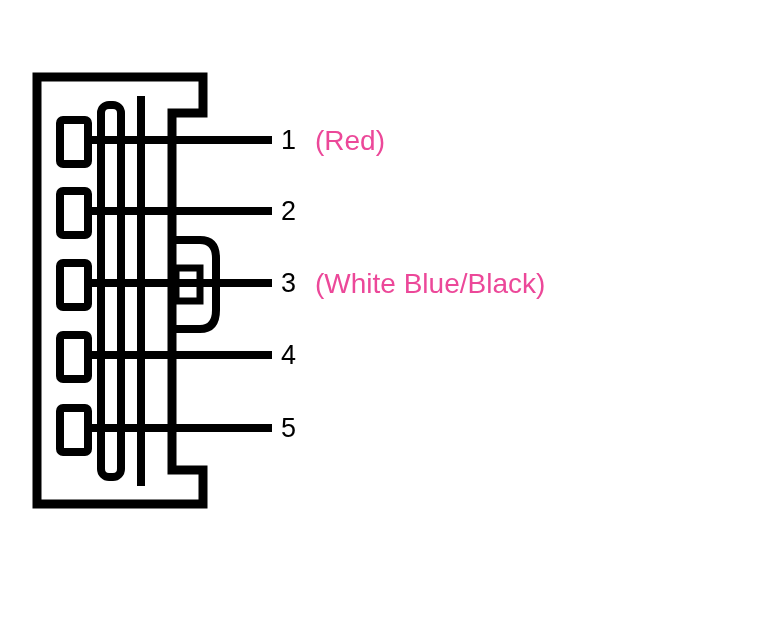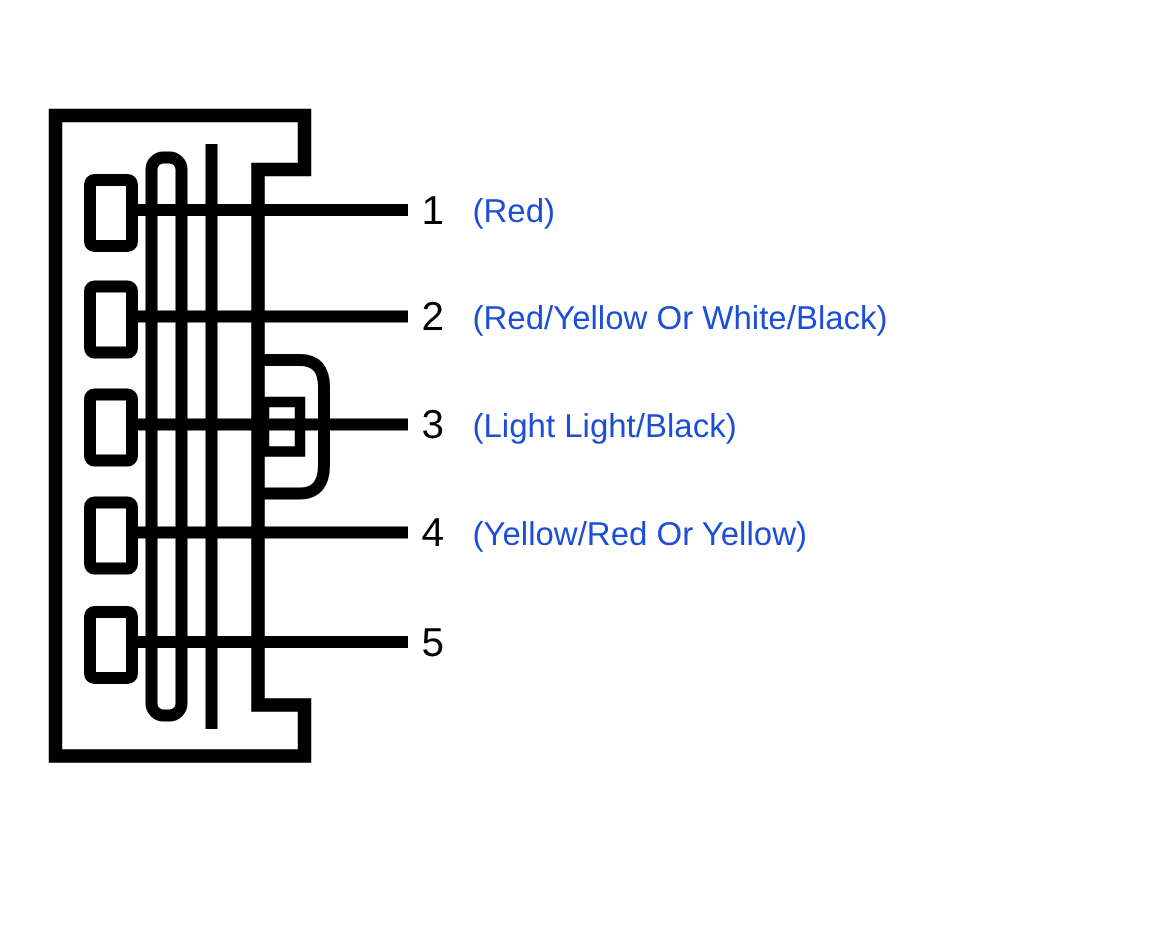--- a/index.html
+++ b/index.html
@@ -51,23 +51,23 @@
   .pin-num {
     font-family: "Liberation Sans", sans-serif;
     font-size: 27px;
     line-height: 27px;
     color: #000000;
     width: 18px;
     display: inline-block;
   }
   .pin-desc {
     font-family: "Liberation Sans", sans-serif;
-    font-size: 22px;
+    font-size: 28px;
     line-height: 27px;
-    color: #1d4ed8;
+    color: #ec4899;
     margin-left: 16px;
     display: inline-block;
   }
   .figure-code {
     position: absolute;
     left: 41px;
     top: 527px;
     font-family: "Liberation Mono", monospace;
     font-size: 25px;
     line-height: 28px;
@@ -122,31 +122,29 @@
 
   <div class="pin-label-layer">
 
     <div class="pin-row" style="top:123px;">
       <span class="pin-num">1</span>
       <span class="pin-desc">(Red)</span>
     </div>
 
     <div class="pin-row" style="top:194px;">
       <span class="pin-num">2</span>
-      <span class="pin-desc">(Red/Yellow Or White/Black)</span>
     </div>
 
     <div class="pin-row" style="top:266px;">
       <span class="pin-num">3</span>
-      <span class="pin-desc">(Light Light/Black)</span>
+      <span class="pin-desc">(White Blue/Black)</span>
     </div>
 
     <div class="pin-row" style="top:338px;">
       <span class="pin-num">4</span>
-      <span class="pin-desc">(Yellow/Red Or Yellow)</span>
     </div>
 
     <div class="pin-row" style="top:411px;">
       <span class="pin-num">5</span>
     </div>
 
   </div>
 
 
 </div>

